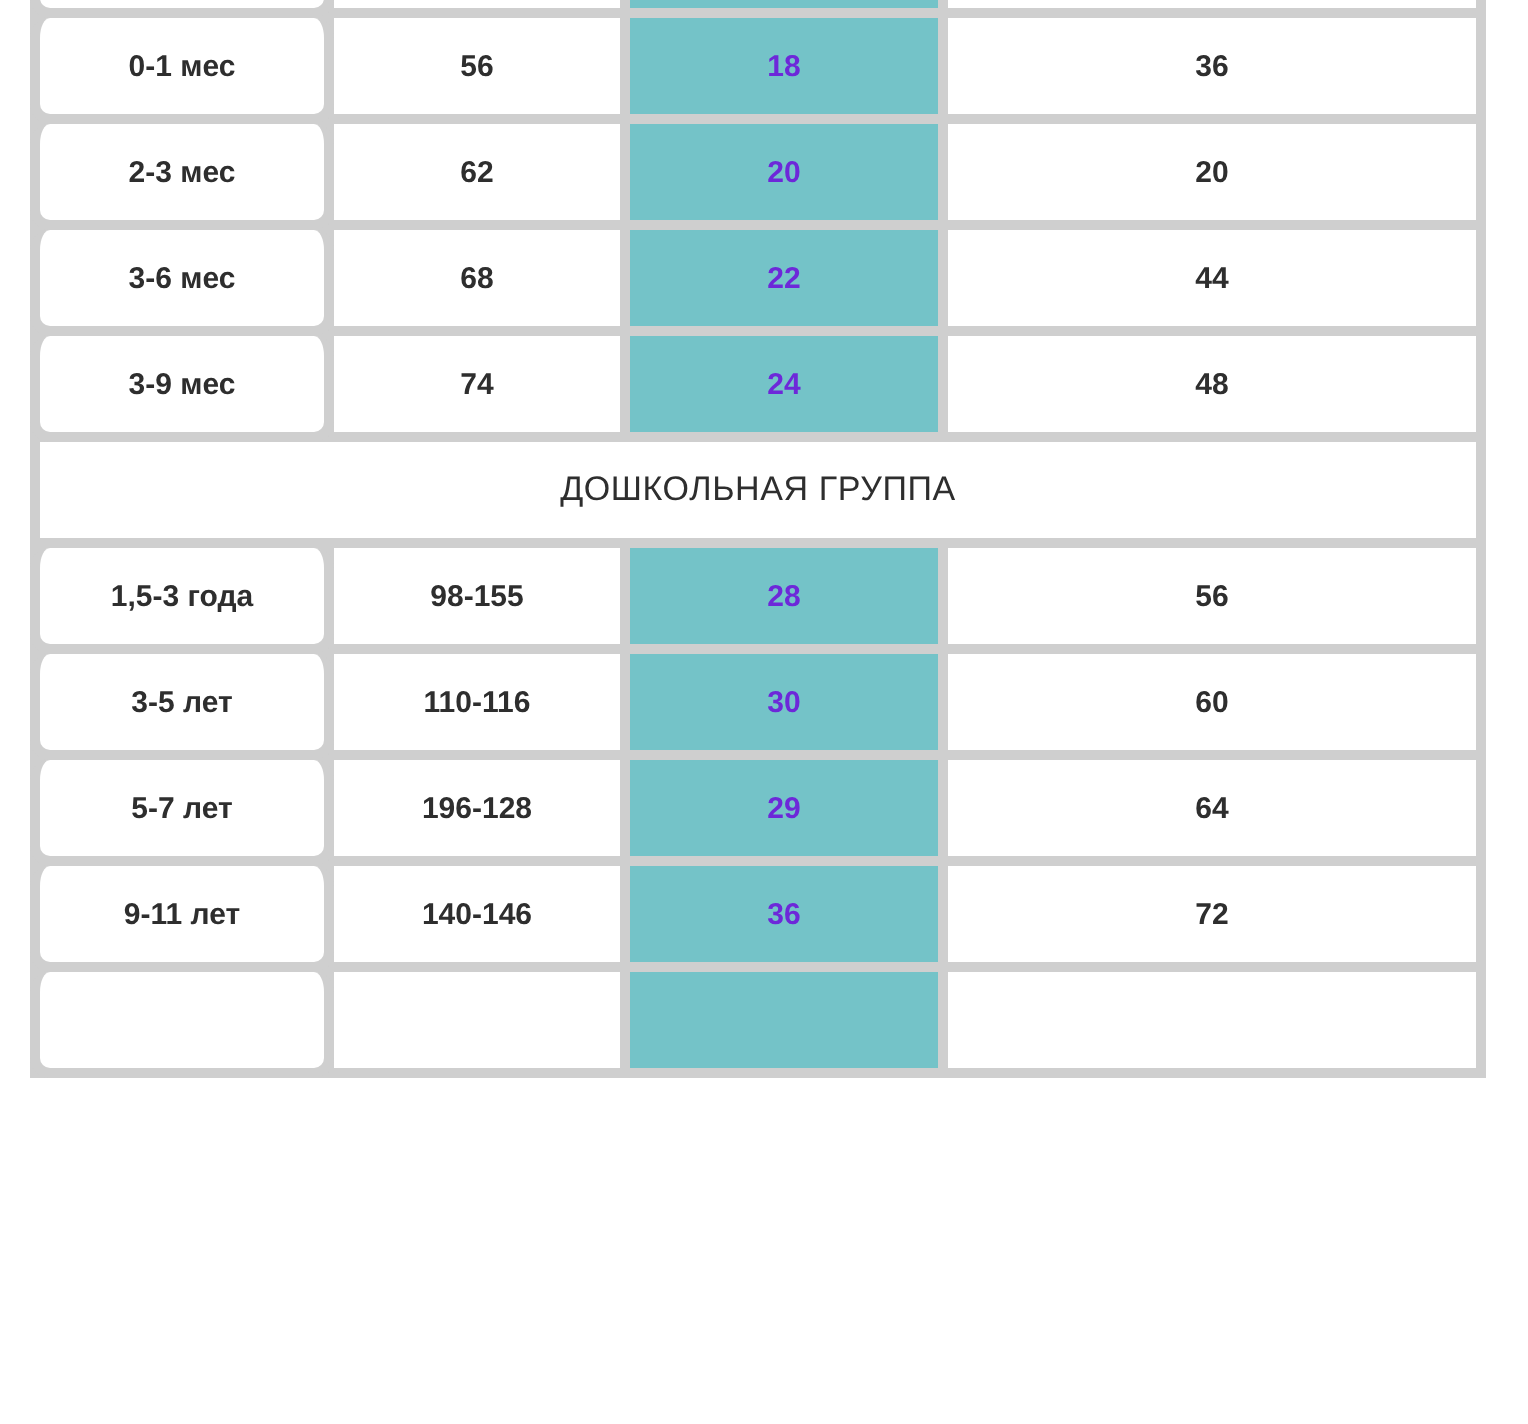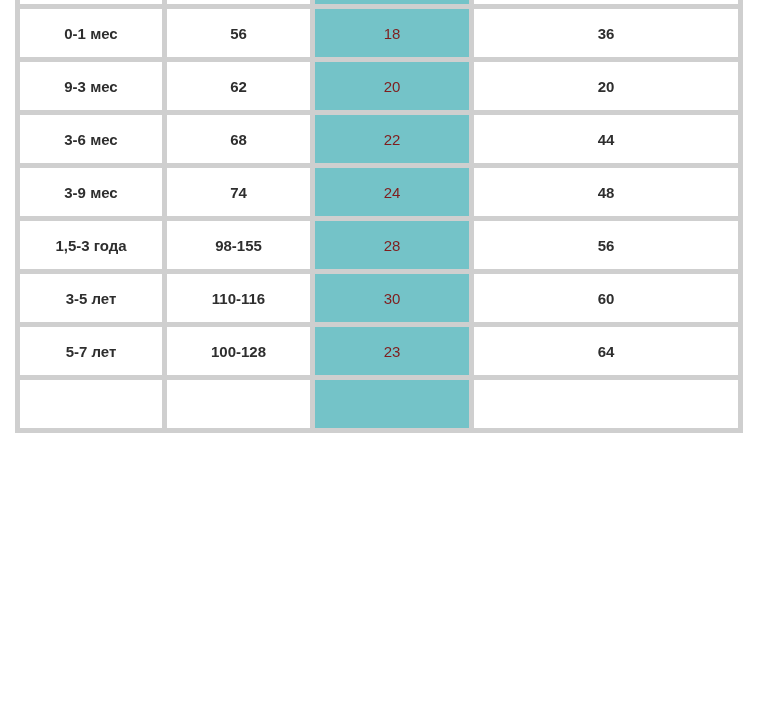--- a/index.html
+++ b/index.html
@@ -50,30 +50,30 @@
     height: 48px;
     padding: 0;
     box-sizing: border-box;
   }
 
   .norm-table tr td:first-child {
     border-left: 5px solid #cfcfcf;
   }
 
   
-  .col-age    { width: 152px; }
+  .col-age    { width: 152px; border-radius: 10px; }
   .col-height { width: 148px; }
   .col-teal   { width: 159px; }
   .col-last   { width: 269px; }
 
   
   td.teal {
     background: #74c3c8;
-    color: #7f1d1d;
-    font-weight: normal;
+    color: #6d28d9;
+    font-weight: bold;
   }
 
   
   td.group-head {
     background: #ffffff;
     font-weight: normal;
     font-size: 17px;
     letter-spacing: 0.3px;
     color: #2e2e2e;
     text-align: center;
@@ -91,54 +91,63 @@
           <td class="col-teal teal"></td>
           <td class="col-last"></td>
         </tr>
         <tr>
           <td class="col-age">0-1 мес</td>
           <td class="col-height">56</td>
           <td class="col-teal teal">18</td>
           <td class="col-last">36</td>
         </tr>
         <tr>
-          <td class="col-age">9-3 мес</td>
+          <td class="col-age">2-3 мес</td>
           <td class="col-height">62</td>
           <td class="col-teal teal">20</td>
           <td class="col-last">20</td>
         </tr>
         <tr>
           <td class="col-age">3-6 мес</td>
           <td class="col-height">68</td>
           <td class="col-teal teal">22</td>
           <td class="col-last">44</td>
         </tr>
         <tr>
           <td class="col-age">3-9 мес</td>
           <td class="col-height">74</td>
           <td class="col-teal teal">24</td>
           <td class="col-last">48</td>
         </tr>
         <tr>
+          <td class="group-head" colspan="4">ДОШКОЛЬНАЯ ГРУППА</td>
+        </tr>
+        <tr>
           <td class="col-age">1,5-3 года</td>
           <td class="col-height">98-155</td>
           <td class="col-teal teal">28</td>
           <td class="col-last">56</td>
         </tr>
         <tr>
           <td class="col-age">3-5 лет</td>
           <td class="col-height">110-116</td>
           <td class="col-teal teal">30</td>
           <td class="col-last">60</td>
         </tr>
         <tr>
           <td class="col-age">5-7 лет</td>
-          <td class="col-height">100-128</td>
-          <td class="col-teal teal">23</td>
+          <td class="col-height">196-128</td>
+          <td class="col-teal teal">29</td>
           <td class="col-last">64</td>
+        </tr>
+        <tr>
+          <td class="col-age">9-11 лет</td>
+          <td class="col-height">140-146</td>
+          <td class="col-teal teal">36</td>
+          <td class="col-last">72</td>
         </tr>
         <tr>
           <td class="col-age"></td>
           <td class="col-height"></td>
           <td class="col-teal teal"></td>
           <td class="col-last"></td>
         </tr>
       </tbody>
   </table>
 </div>

